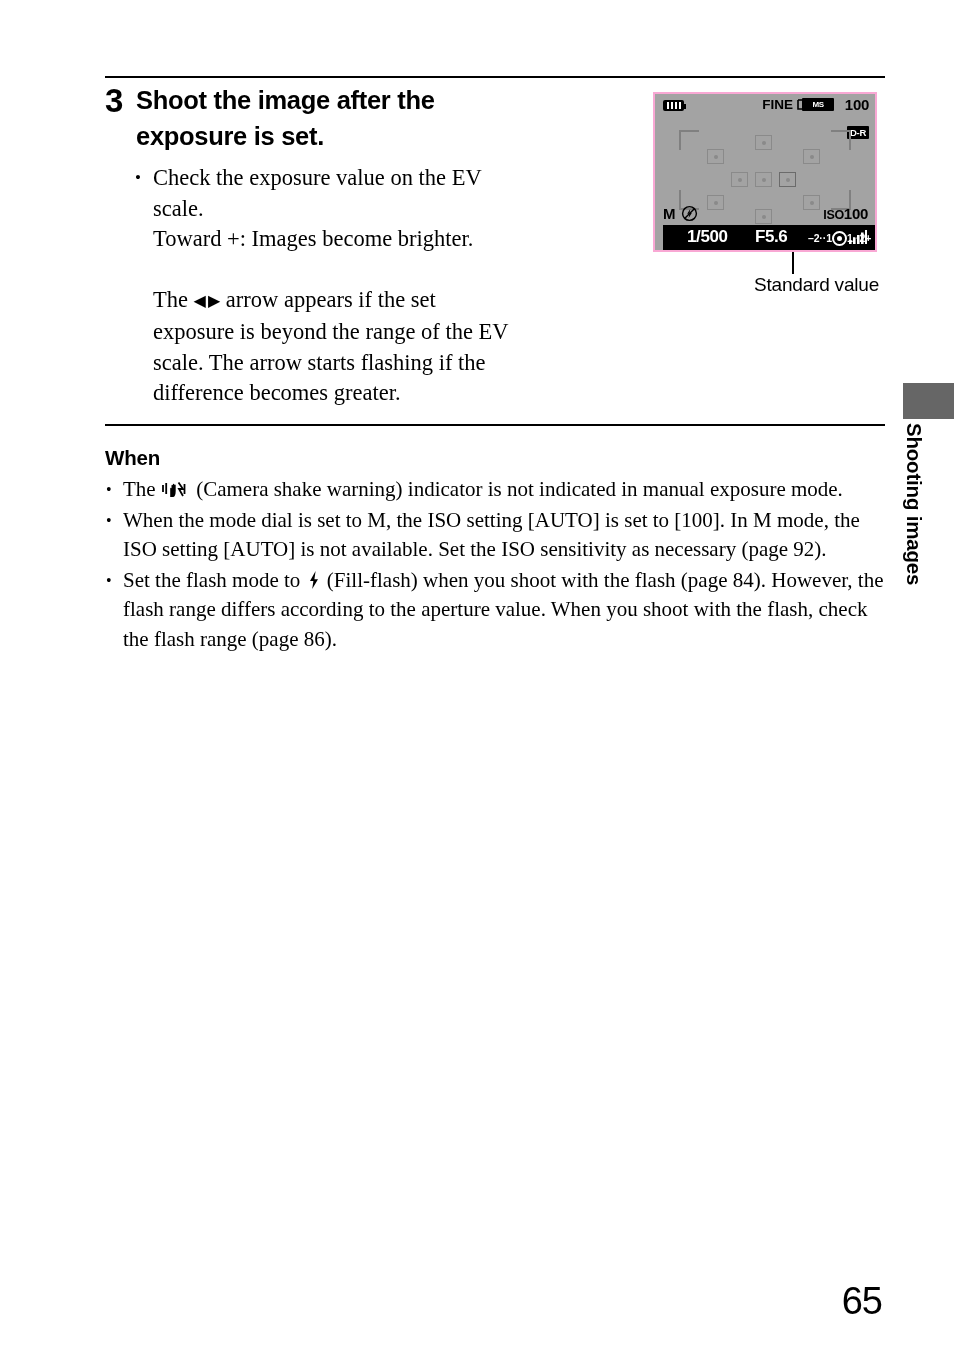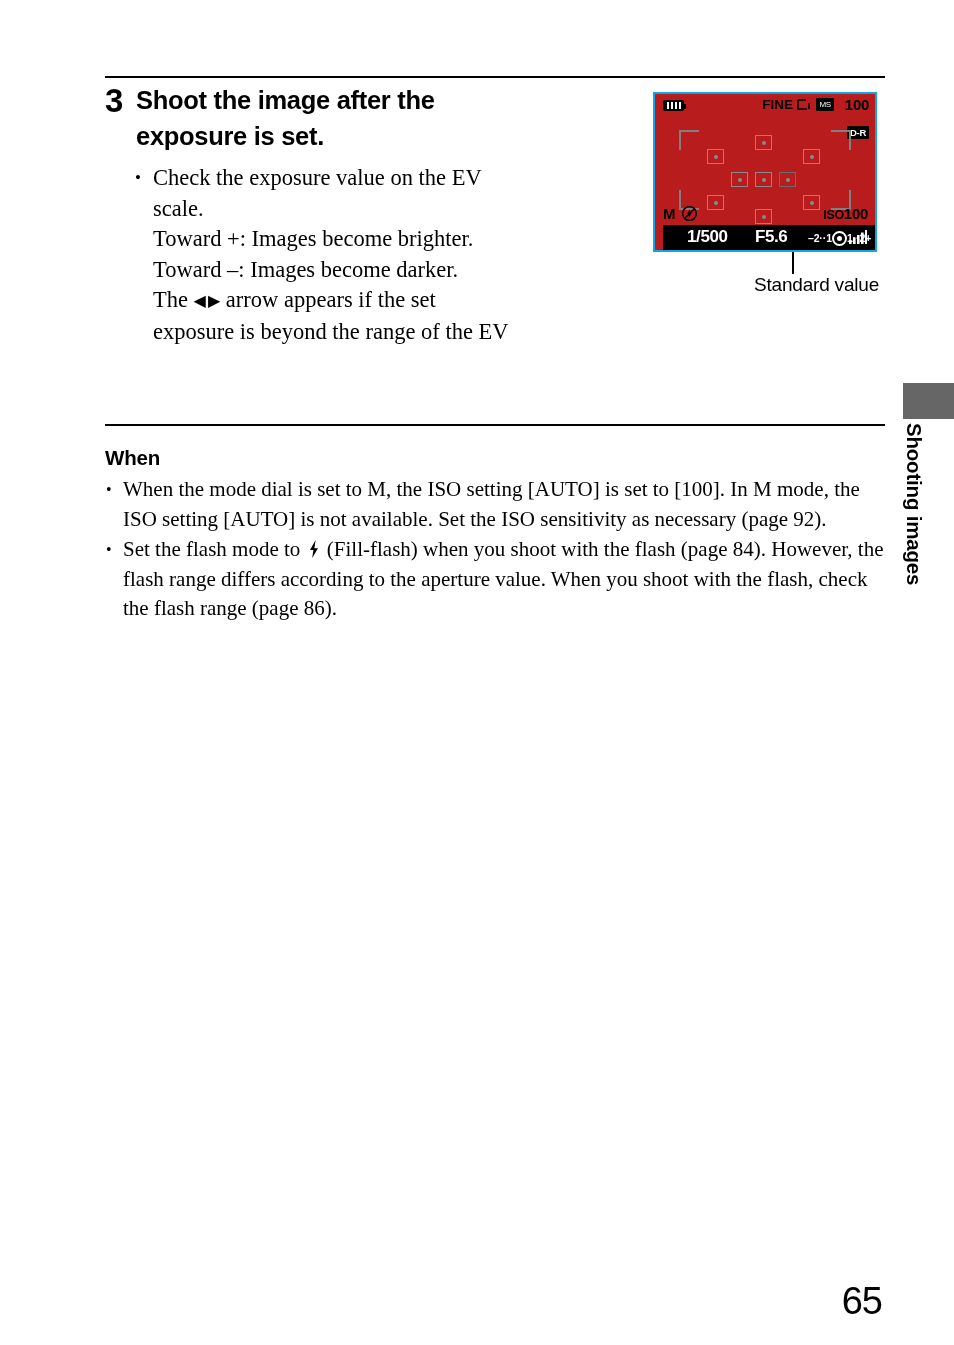--- a/index.html
+++ b/index.html
@@ -126,22 +126,22 @@
   #lcd-figure {
     position: absolute;
     left: 653px;
     top: 92px;
     width: 226px;
   }
   #lcd-screen {
     position: relative;
     width: 224px;
     height: 160px;
-    border: 2px solid #0ea5e9;
-    background: #b91c1c;
+    border: 2px solid #f9a8d4;
+    background: #a3a3a3;
     box-sizing: border-box;
     font-family: "Liberation Sans", sans-serif;
   }
   #lcd-top-row {
     position: absolute;
     left: 0; right: 0; top: 0;
     height: 26px;
   }
   #battery-icon {
     position: absolute;
@@ -168,26 +168,26 @@
     letter-spacing: 0px;
   }
   #imagesize-icon {
     position: absolute;
     right: 64px; top: 5px;
     width: 14px; height: 11px;
   }
   #card-icon {
     position: absolute;
     right: 41px; top: 4px;
-    width: 18px; height: 13px;
+    width: 32px; height: 13px;
     background: #000;
     border-radius: 1px;
     color: #fff;
     font-size: 8px;
-    font-weight: normal;
+    font-weight: bold;
     text-align: center;
     line-height: 13px;
     overflow: hidden;
     letter-spacing: -0.5px;
   }
   #shots-remaining {
     position: absolute;
     right: 6px; top: 2px;
     font-size: 15px;
     font-weight: bold;
@@ -399,26 +399,27 @@
   <div id="step-block">
     <div id="step-number">3</div>
     <div id="step-title">Shoot the image after the exposure is set.</div>
   </div>
 
   <div id="step-bullets">
     <div class="bul">
       <span>Check the exposure value on the EV</span><br>
       <span>scale.</span><br>
       <span>Toward +: Images become brighter.</span><br>
-      <span>Toward –: Images become darker.</span><br>
+      <br>
       <span>The</span>
       <span class="arrow-l">◀</span><span class="arrow-r">▶</span>
       <span>arrow appears if the set</span><br>
       <span>exposure is beyond the range of the EV</span><br>
-      <br>
+      <span>scale. The arrow starts flashing if the</span><br>
+      <span>difference becomes greater.</span>
     </div>
   </div>
 
   <div id="lcd-figure">
 
     <div id="lcd-screen">
 
       <div id="lcd-top-row">
         <div id="battery-icon"></div>
         <div id="quality-label">FINE</div>
@@ -474,20 +475,30 @@
     </div>
 
     <div id="callout-line"></div>
     <div id="callout-label">Standard value</div>
   </div>
 
   <div id="notes-heading">When</div>
 
   <div id="notes-list">
 
+    <div class="note">
+      <span>The</span>
+      <svg class="icon-inline shake-icon" viewBox="0 0 26 20">
+        <path d="M1 6 L1 13 M4.2 4 L4.2 15" stroke="#000" stroke-width="1.8" fill="none"></path>
+        <path d="M8.2 18 L8.2 9.5 C8.2 8.6 9.5 8.6 9.5 9.5 L9.5 6.4 C9.5 5.4 10.9 5.4 10.9 6.4 L10.9 5.4 C10.9 4.4 12.3 4.4 12.3 5.4 L12.3 6.2 C12.3 5.2 13.7 5.2 13.7 6.2 L13.7 12 C13.7 16 12.6 18 11 18 Z" fill="#000"></path>
+        <path d="M16.5 3.5 L21 10 L17 10 L21 17" stroke="#000" stroke-width="1.8" fill="none"></path>
+        <path d="M22.5 5 L22.5 15" stroke="#000" stroke-width="1.8" fill="none"></path>
+      </svg>
+      <span>(Camera shake warning) indicator is not indicated in manual exposure mode.</span>
+    </div>
 
     <div class="note">
       <span>When the mode dial is set to M, the ISO setting [AUTO] is set to [100]. In M mode, the ISO setting [AUTO] is not available. Set the ISO sensitivity as necessary (page 92).</span>
     </div>
 
     <div class="note">
       <span>Set the flash mode to</span>
       <svg class="icon-inline bolt-icon" viewBox="0 0 12 20">
         <path d="M7.6 1 L2 11 L5.4 11 L4.2 19 L10 9.2 L6.4 9.2 Z" fill="#000"></path>
       </svg>

